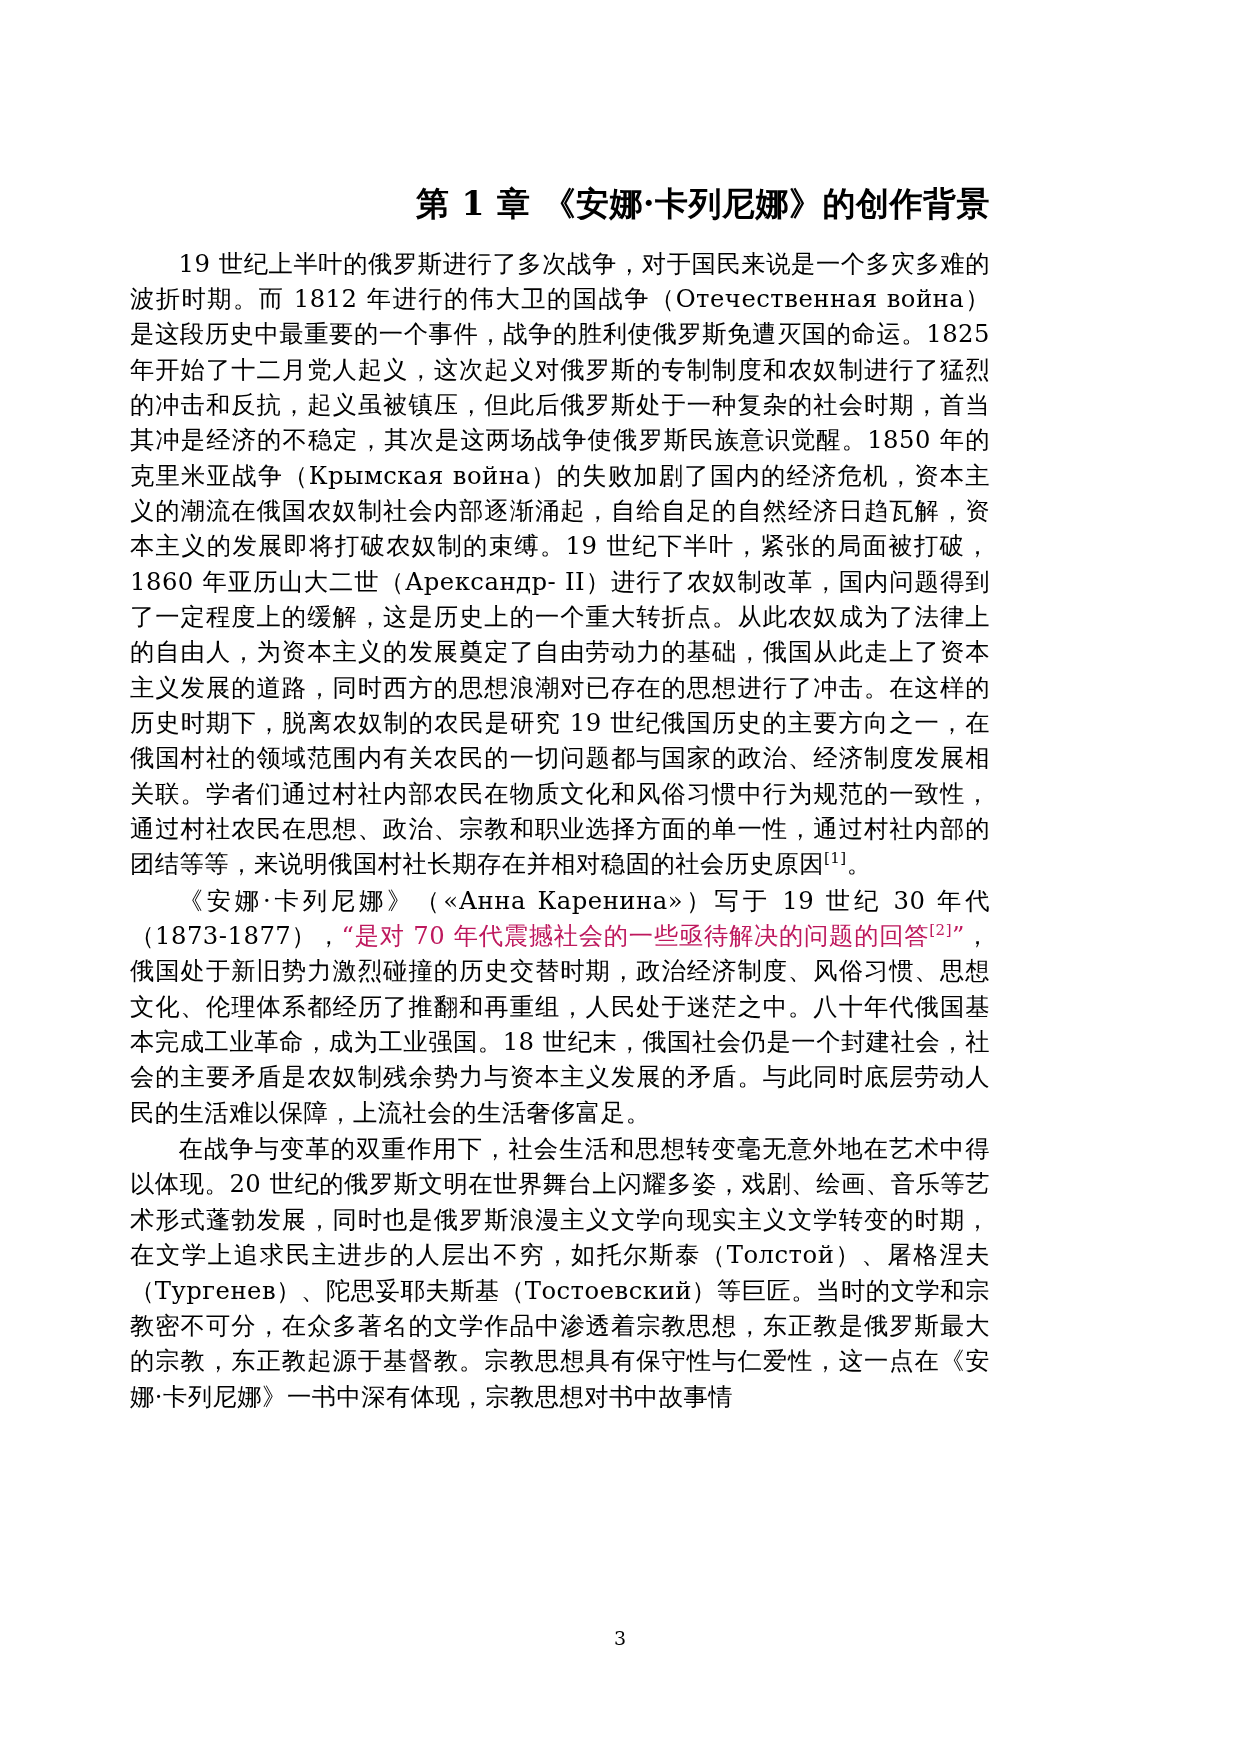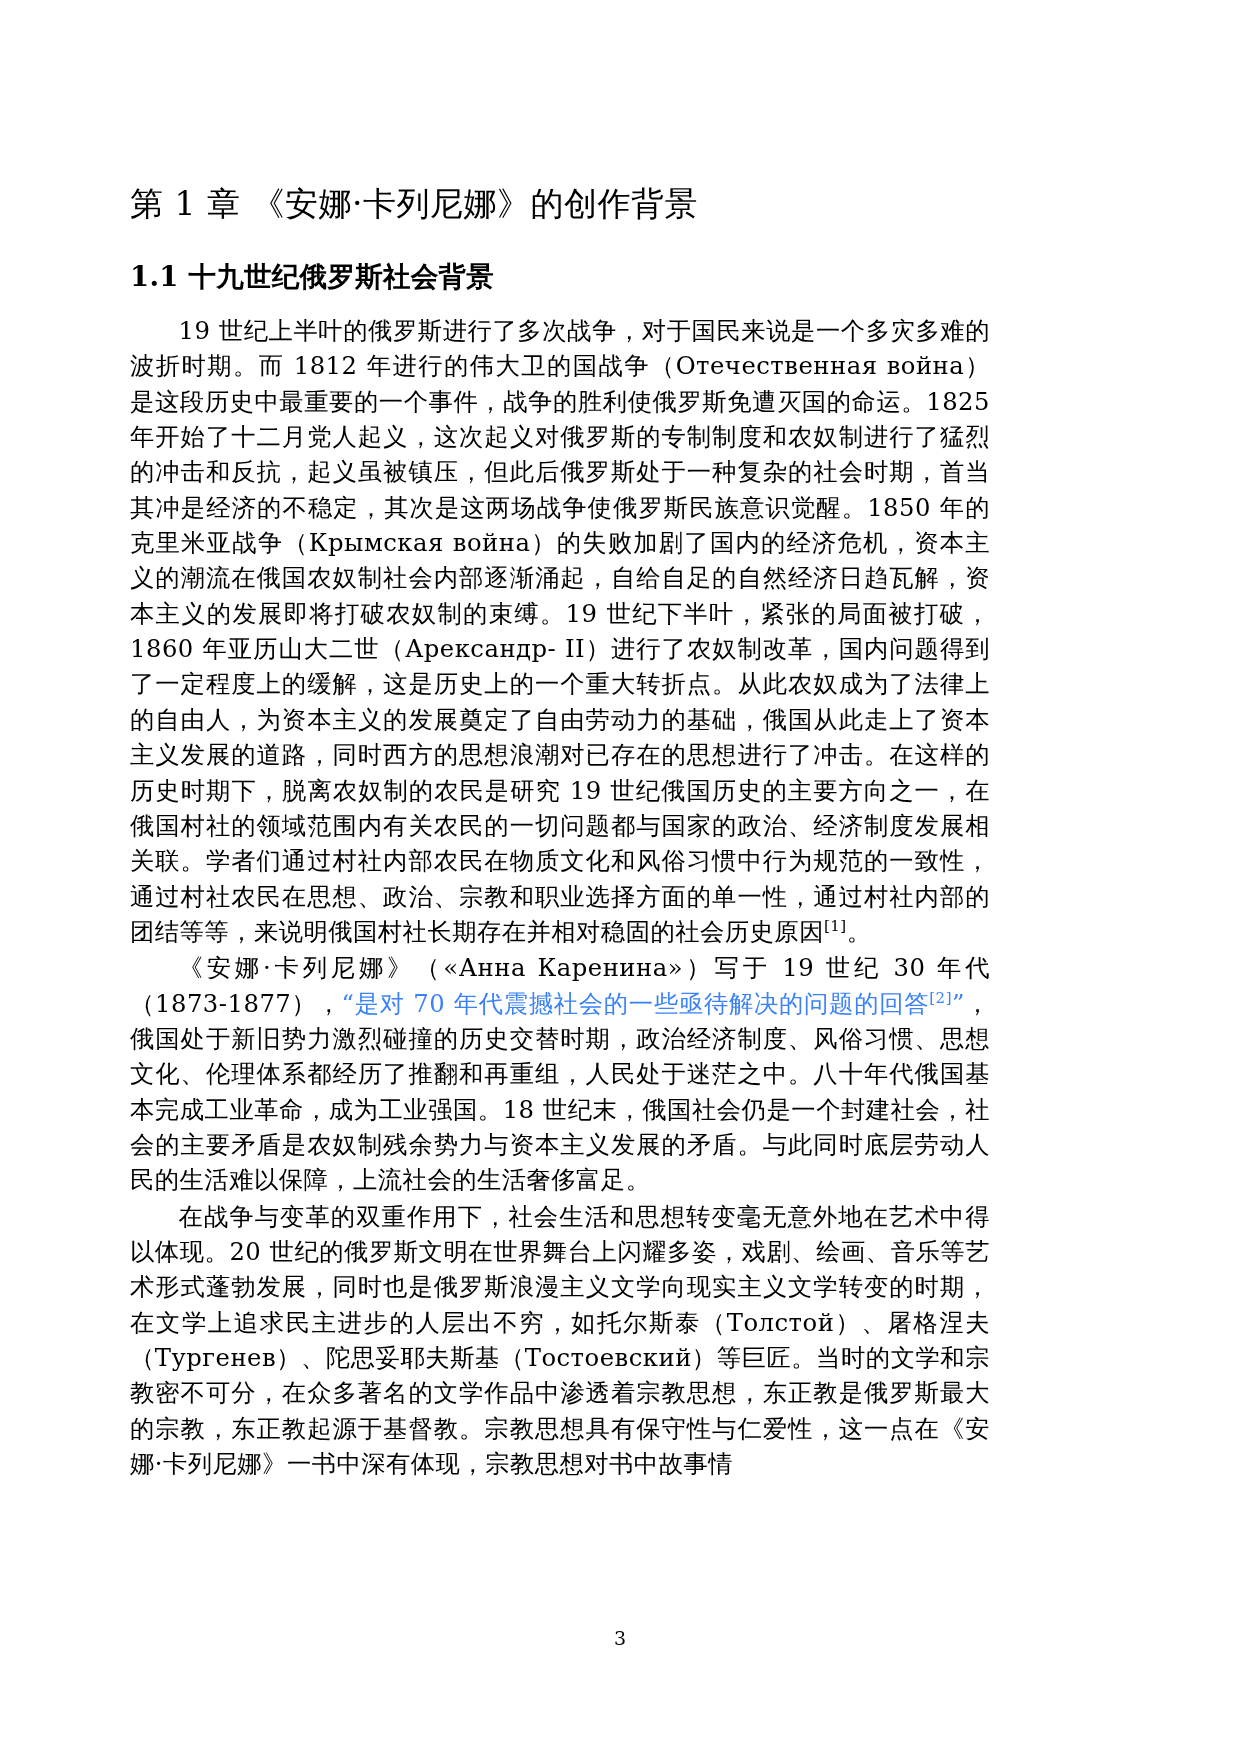--- a/index.html
+++ b/index.html
@@ -21,22 +21,22 @@
     overflow: hidden;
   }
   .content {
     position: absolute;
     left: 130px;
     top: 160px;
     width: 860px;
   }
   .chapter-title {
     font-size: 33px;
-    font-weight: normal;
-    text-align: left;
+    font-weight: bold;
+    text-align: right;
     letter-spacing: 0.5px;
     margin: 22px 0 19px 0;
     line-height: 1.35;
   }
   .body-para {
     font-size: 24.3px;
     line-height: 1.455;
     text-align: justify;
     text-justify: inter-ideograph;
     margin: 0;
@@ -47,21 +47,21 @@
     font-size: 27.5px;
     font-weight: bold;
     margin: 30px 0 18px 0;
     line-height: 1.4;
     letter-spacing: 0.01em;
   }
   .para-gap {
     margin-top: 1px;
   }
   .red {
-    color: #3b82f6;
+    color: #be185d;
   }
   sup {
     font-size: 0.62em;
     vertical-align: super;
     line-height: 0;
   }
   .page-number {
     position: absolute;
     left: 0;
     right: 0;
@@ -74,21 +74,20 @@
 </head>
 <body>
 
 <div class="page">
 
   <div class="content">
 
     <h1 class="chapter-title">第 1 章  《安娜·卡列尼娜》的创作背景</h1>
 
 
-    <h2 class="section-heading">1.1 十九世纪俄罗斯社会背景</h2>
 
     <p class="body-para"><span>19 世纪上半叶的俄罗斯进行了多次战争，对于国民来说是一个多灾多难的波折时期。而 1812 年进行的伟大卫的国战争（Отечественная война）是这段历史中最重要的一个事件，战争的胜利使俄罗斯免遭灭国的命运。1825 年开始了十二月党人起义，这次起义对俄罗斯的专制制度和农奴制进行了猛烈的冲击和反抗，起义虽被镇压，但此后俄罗斯处于一种复杂的社会时期，首当其冲是经济的不稳定，其次是这两场战争使俄罗斯民族意识觉醒。1850 年的克里米亚战争（Крымская война）的失败加剧了国内的经济危机，资本主义的潮流在俄国农奴制社会内部逐渐涌起，自给自足的自然经济日趋瓦解，资本主义的发展即将打破农奴制的束缚。19 世纪下半叶，紧张的局面被打破，1860 年亚历山大二世（Арександр- II）进行了农奴制改革，国内问题得到了一定程度上的缓解，这是历史上的一个重大转折点。从此农奴成为了法律上的自由人，为资本主义的发展奠定了自由劳动力的基础，俄国从此走上了资本主义发展的道路，同时西方的思想浪潮对已存在的思想进行了冲击。在这样的历史时期下，脱离农奴制的农民是研究 19 世纪俄国历史的主要方向之一，在俄国村社的领域范围内有关农民的一切问题都与国家的政治、经济制度发展相关联。学者们通过村社内部农民在物质文化和风俗习惯中行为规范的一致性，通过村社农民在思想、政治、宗教和职业选择方面的单一性，通过村社内部的团结等等，来说明俄国村社长期存在并相对稳固的社会历史原因</span><sup>[1]</sup><span>。</span></p>
 
     <p class="body-para para-gap"><span>《安娜·卡列尼娜》（«Анна Каренина»）写于 19 世纪 30 年代（1873-1877），</span><span class="red">“是对 70 年代震撼社会的一些亟待解决的问题的回答</span><sup class="red">[2]</sup><span class="red">”</span><span>，俄国处于新旧势力激烈碰撞的历史交替时期，政治经济制度、风俗习惯、思想文化、伦理体系都经历了推翻和再重组，人民处于迷茫之中。八十年代俄国基本完成工业革命，成为工业强国。18 世纪末，俄国社会仍是一个封建社会，社会的主要矛盾是农奴制残余势力与资本主义发展的矛盾。与此同时底层劳动人民的生活难以保障，上流社会的生活奢侈富足。</span></p>
 
     <p class="body-para para-gap">在战争与变革的双重作用下，社会生活和思想转变毫无意外地在艺术中得以体现。20 世纪的俄罗斯文明在世界舞台上闪耀多姿，戏剧、绘画、音乐等艺术形式蓬勃发展，同时也是俄罗斯浪漫主义文学向现实主义文学转变的时期，在文学上追求民主进步的人层出不穷，如托尔斯泰（Толстой）、屠格涅夫（Тургенев）、陀思妥耶夫斯基（Тостоевский）等巨匠。当时的文学和宗教密不可分，在众多著名的文学作品中渗透着宗教思想，东正教是俄罗斯最大的宗教，东正教起源于基督教。宗教思想具有保守性与仁爱性，这一点在《安娜·卡列尼娜》一书中深有体现，宗教思想对书中故事情</p>
 
   </div>
 
   <div class="page-number">3</div>

